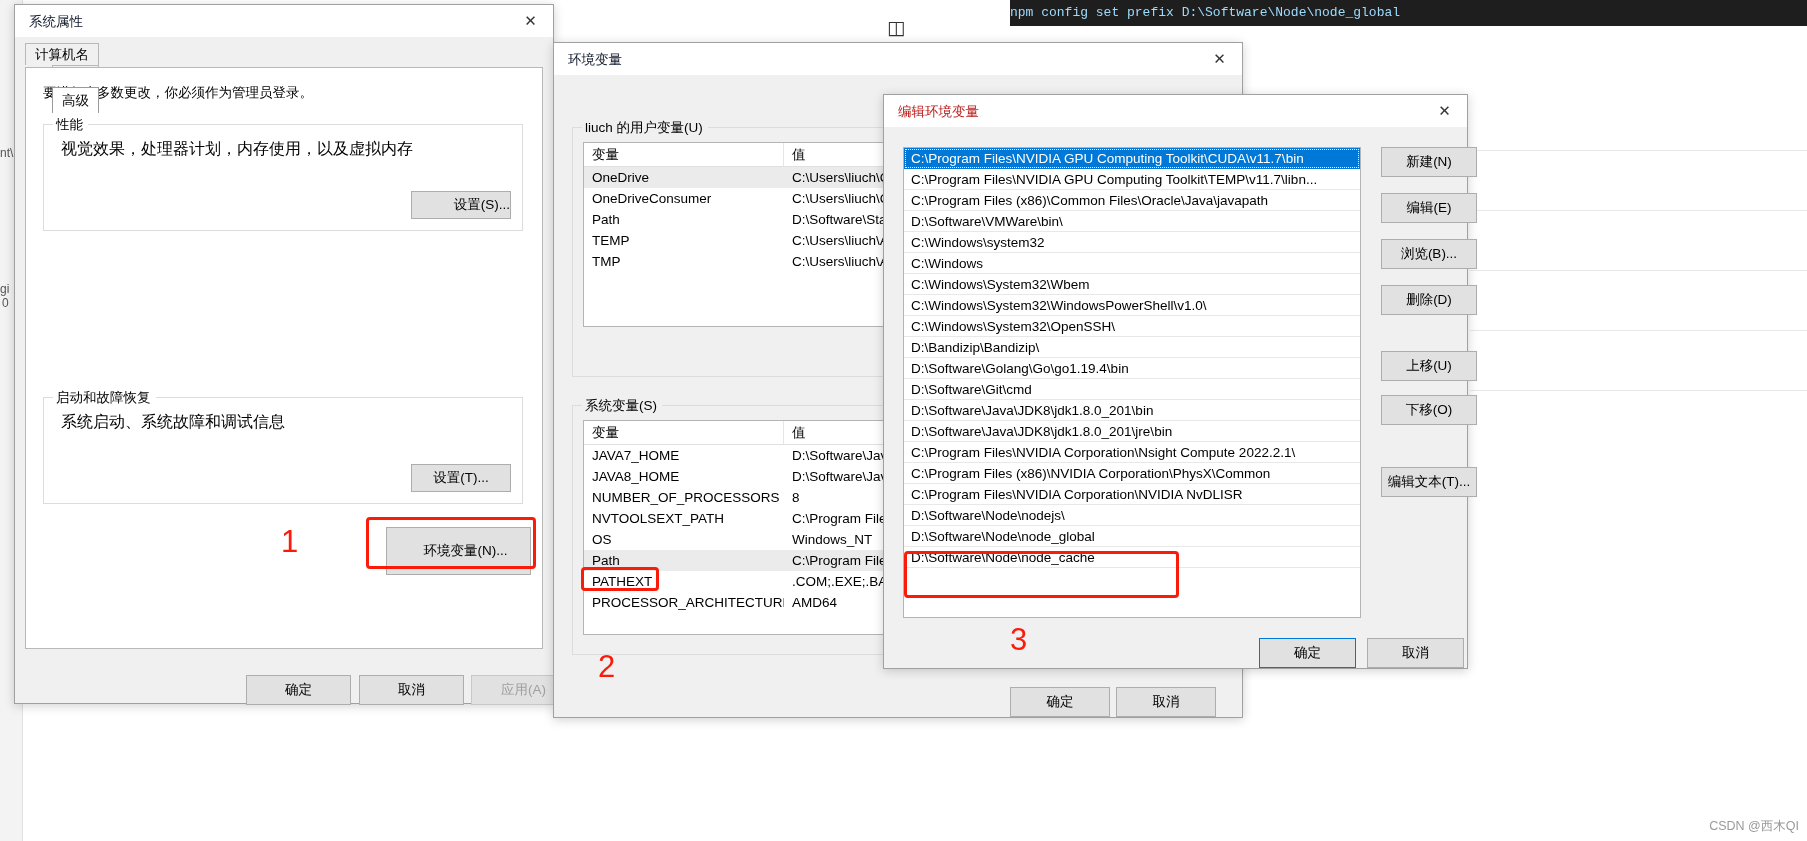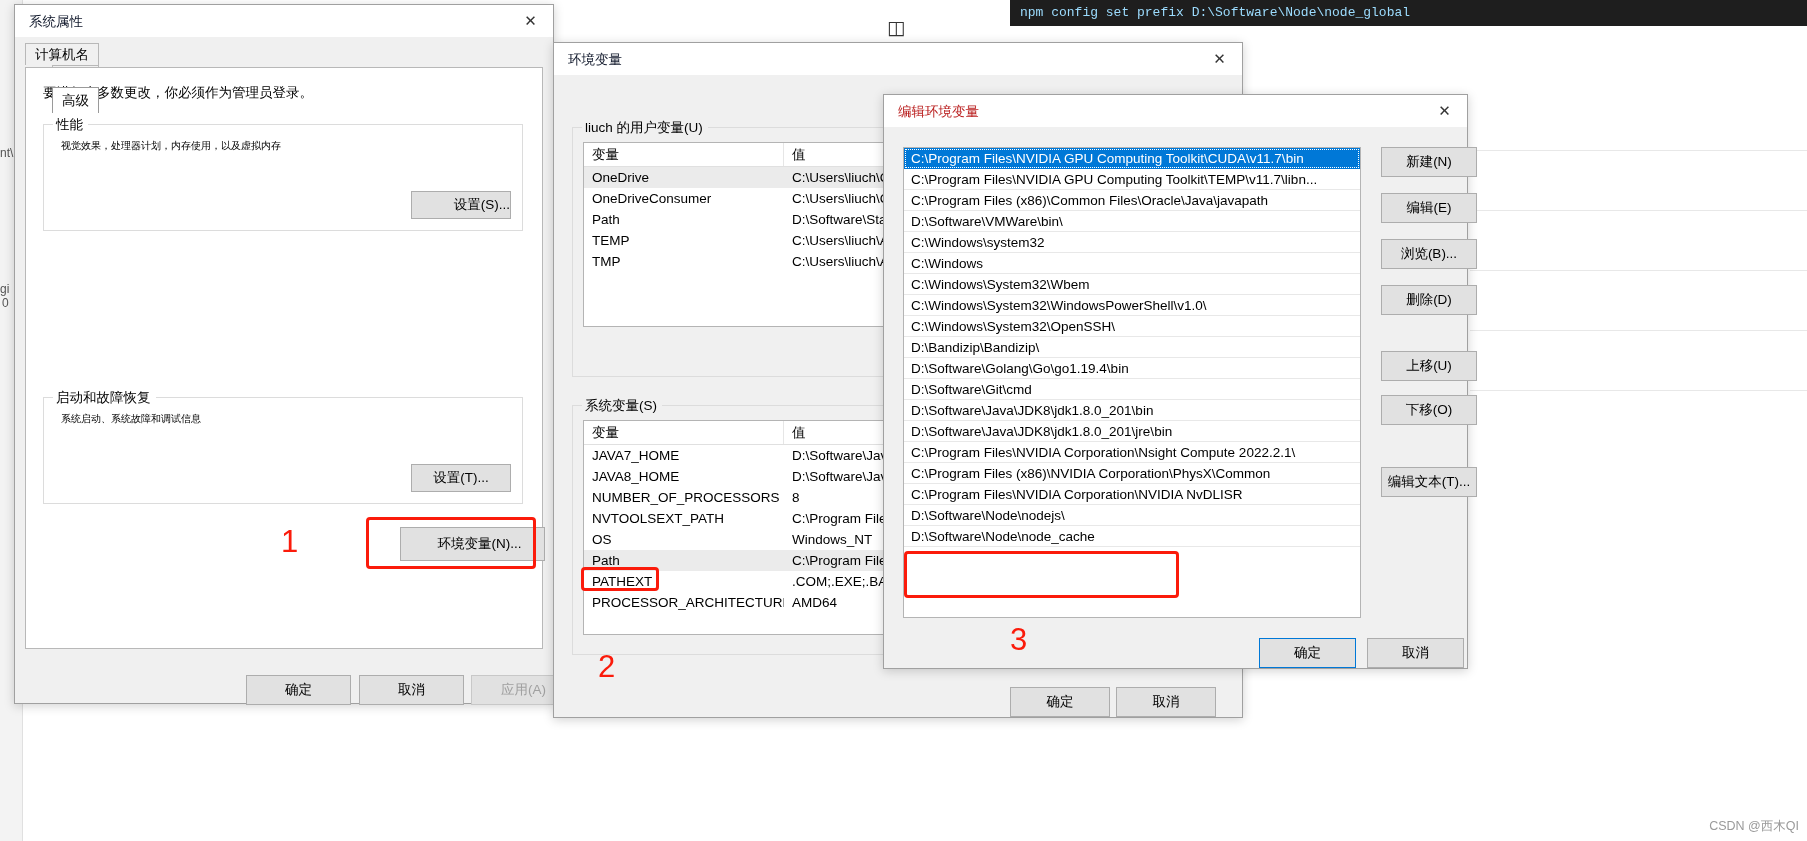--- a/index.html
+++ b/index.html
@@ -27,21 +27,20 @@
     position: absolute;
     left: 1010px;
     top: 0px;
     width: 797px;
     height: 26px;
     background: #1e1e1e;
     color: #9cdcfe;
     font-family: "Liberation Mono", "DejaVu Sans Mono", monospace;
     font-size: 13px;
     line-height: 26px;
-    padding-left: 10px;
     box-sizing: border-box;
     white-space: nowrap;
     overflow: hidden;
   }
 
   .bg-left-strip {
     position: absolute;
     left: 0; top: 0;
     width: 22px; height: 841px;
     background: #f3f3f3;
@@ -186,21 +185,21 @@
     padding: 0 5px 0 3px;
     font-size: 13.5px;
     color: #000;
     white-space: nowrap;
     font-family: "Liberation Sans", sans-serif;
   }
   .gb-desc {
     position: absolute;
     left: 17px;
     top: 14px;
-    font-size: 10px;
+    font-size: 16px;
     color: #000;
     font-family: "Liberation Sans", sans-serif;
     white-space: nowrap;
   }
 
   .btn {
     background: #e1e1e1;
     border: 1px solid #adadad;
     font-size: 13.5px;
     color: #000;
@@ -347,21 +346,21 @@
           <button class="btn abs" style="right:11px;bottom:11px;width:100px;height:28px;text-align:right;">设置(S)...</button>
         </div>
 
 
         <div class="groupbox" style="left:17px;top:329px;width:480px;height:107px;">
           <div class="gb-title">启动和故障恢复</div>
           <div class="gb-desc">系统启动、系统故障和调试信息</div>
           <button class="btn abs" style="right:11px;bottom:11px;width:100px;height:28px;">设置(T)...</button>
         </div>
 
-        <button class="btn abs" style="left:366px;top:459px;width:145px;height:34px;padding-left:14px;">环境变量(N)...</button>
+        <button class="btn abs" style="left:352px;top:459px;width:145px;height:48px;padding-left:14px;">环境变量(N)...</button>
         <div class="redbox" style="left:340px;top:449px;width:170px;height:52px;"></div>
         <div class="rednum" style="left:255px;top:458px;">1</div>
       </div>
 
       <button class="btn abs" style="left:223px;top:638px;width:105px;height:30px;">确定</button>
       <button class="btn abs" style="left:336px;top:638px;width:105px;height:30px;">取消</button>
       <button class="btn abs disabled" style="left:448px;top:638px;width:105px;height:30px;">应用(A)</button>
     </div>
   </div>
 
@@ -473,20 +472,21 @@
         <div class="pl-row">C:\Windows\System32\OpenSSH\</div>
         <div class="pl-row">D:\Bandizip\Bandizip\</div>
         <div class="pl-row">D:\Software\Golang\Go\go1.19.4\bin</div>
         <div class="pl-row">D:\Software\Git\cmd</div>
         <div class="pl-row">D:\Software\Java\JDK8\jdk1.8.0_201\bin</div>
         <div class="pl-row">D:\Software\Java\JDK8\jdk1.8.0_201\jre\bin</div>
         <div class="pl-row">C:\Program Files\NVIDIA Corporation\Nsight Compute 2022.2.1\</div>
         <div class="pl-row">C:\Program Files (x86)\NVIDIA Corporation\PhysX\Common</div>
         <div class="pl-row">C:\Program Files\NVIDIA Corporation\NVIDIA NvDLISR</div>
         <div class="pl-row">D:\Software\Node\nodejs\</div>
+        <div class="pl-row">D:\Software\Node\node_global</div>
         <div class="pl-row">D:\Software\Node\node_cache</div>
       </div>
 
       <div class="redbox" style="left:20px;top:424px;width:275px;height:47px;"></div>
       <div class="rednum" style="left:126px;top:497px;">3</div>
 
       <button class="btn abs" style="left:489px;top:20px;width:96px;height:30px;">新建(N)</button>
       <button class="btn abs" style="left:489px;top:66px;width:96px;height:30px;">编辑(E)</button>
       <button class="btn abs" style="left:489px;top:112px;width:96px;height:30px;">浏览(B)...</button>
       <button class="btn abs" style="left:489px;top:158px;width:96px;height:30px;">删除(D)</button>

